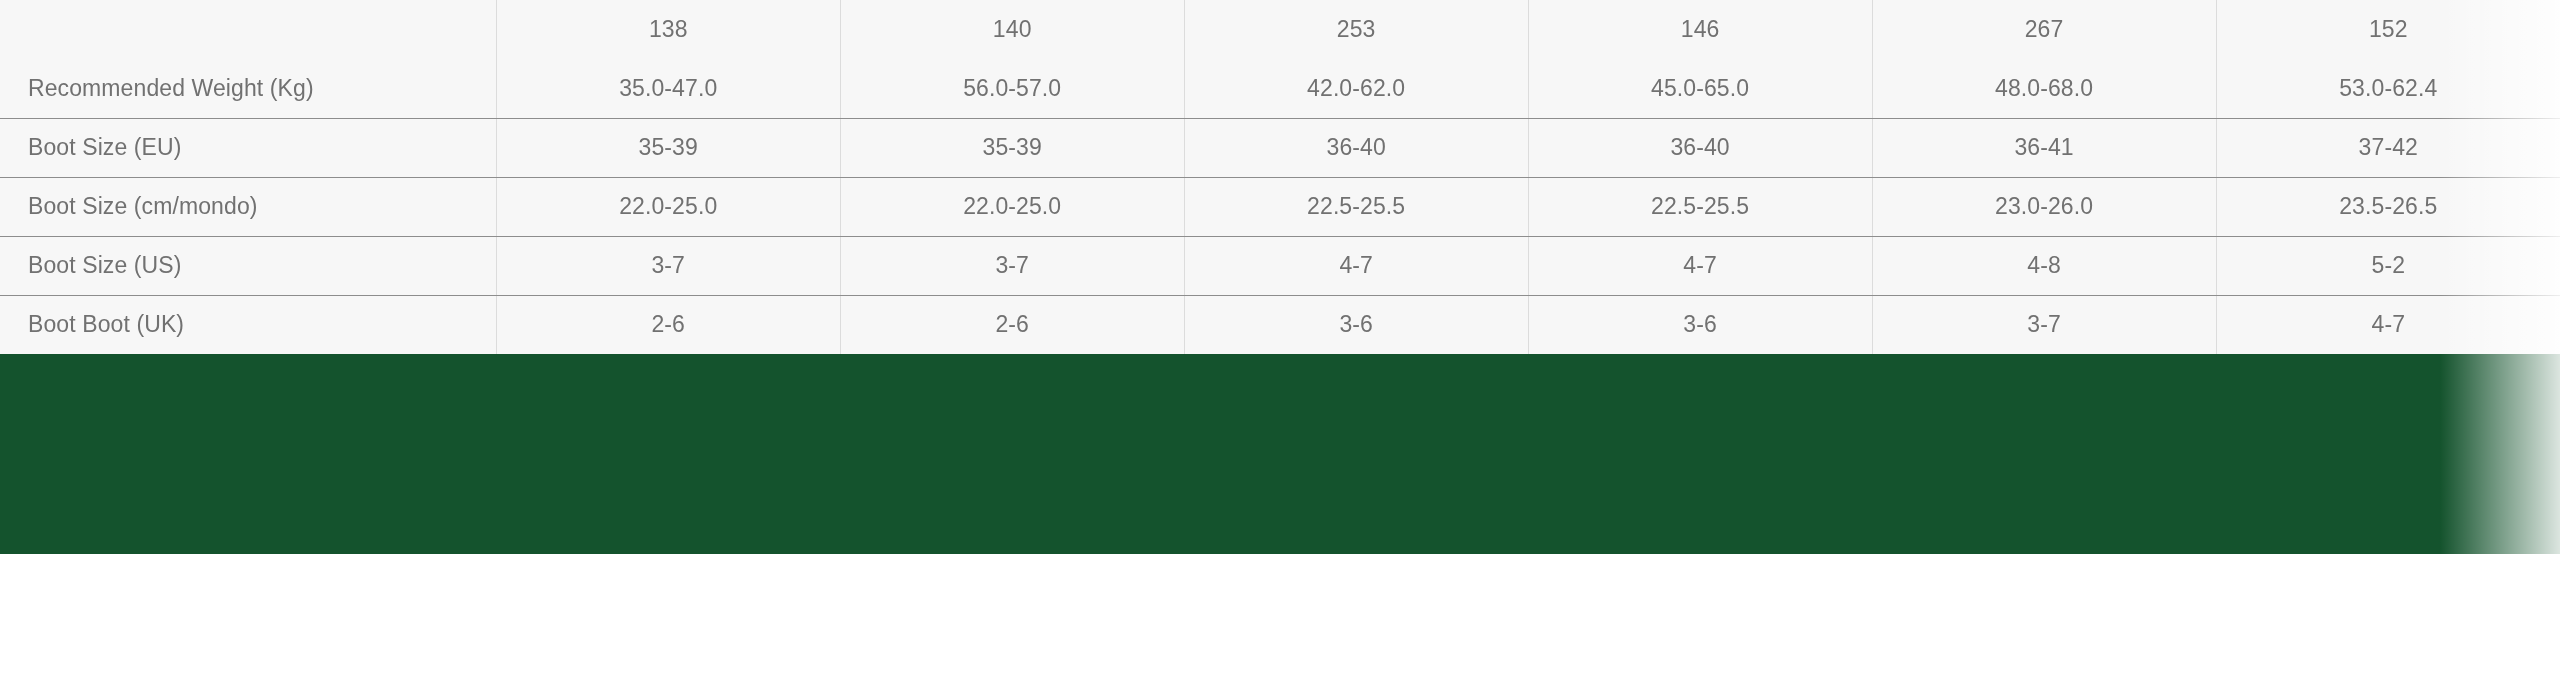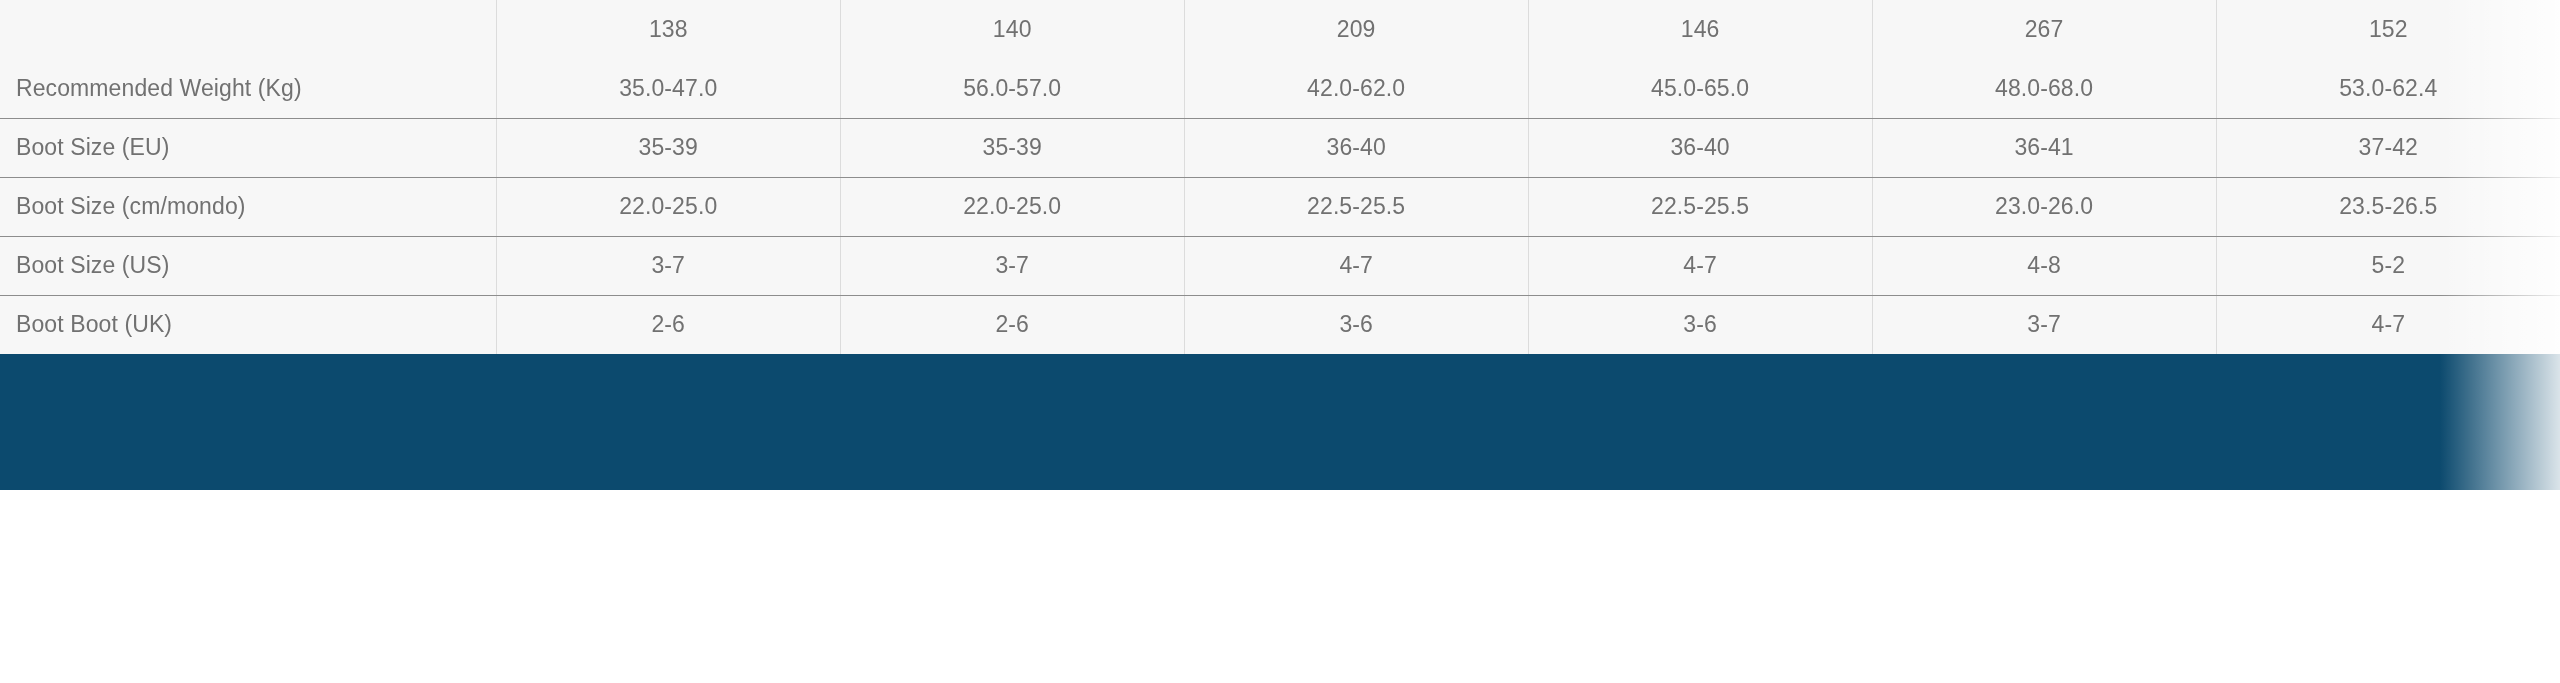--- a/index.html
+++ b/index.html
@@ -10,22 +10,22 @@
   body {
     width: 2560px;
     height: 683px;
     font-family: "Liberation Sans", sans-serif;
     overflow: hidden;
   }
 
   .size-chart-wrap {
     position: relative;
     width: 2560px;
-    height: 490px;
-    background: #0c4a6e;
+    height: 554px;
+    background: #14532d;
     overflow: hidden;
   }
 
   table.size-chart {
     border-collapse: collapse;
     width: 2560px;
     table-layout: fixed;
     background: #f7f7f7;
   }
 
@@ -48,21 +48,21 @@
     overflow: hidden;
   }
 
   table.size-chart th {
     text-align: center;
     vertical-align: middle;
   }
 
   table.size-chart td.row-label {
     text-align: left;
-    padding-left: 16px;
+    padding-left: 28px;
     vertical-align: middle;
   }
 
   table.size-chart td.value-cell {
     text-align: center;
     vertical-align: middle;
   }
 
   table.size-chart th.corner-cell {
     border-right: 1px solid #dcdcdc;
@@ -100,21 +100,21 @@
         <col class="size-col">
       <col class="size-col">
         <col class="size-col">
         <col class="size-col">
     </colgroup>
     <thead>
       <tr>
         <th class="corner-cell"></th>
         <th>138</th>
         <th>140</th>
-        <th>209</th>
+        <th>253</th>
         <th>146</th>
         <th>267</th>
         <th>152</th>
       </tr>
     </thead>
     <tbody>
 
       <tr>
         <td class="row-label">Recommended Weight (Kg)</td>
         <td class="value-cell">35.0-47.0</td>

